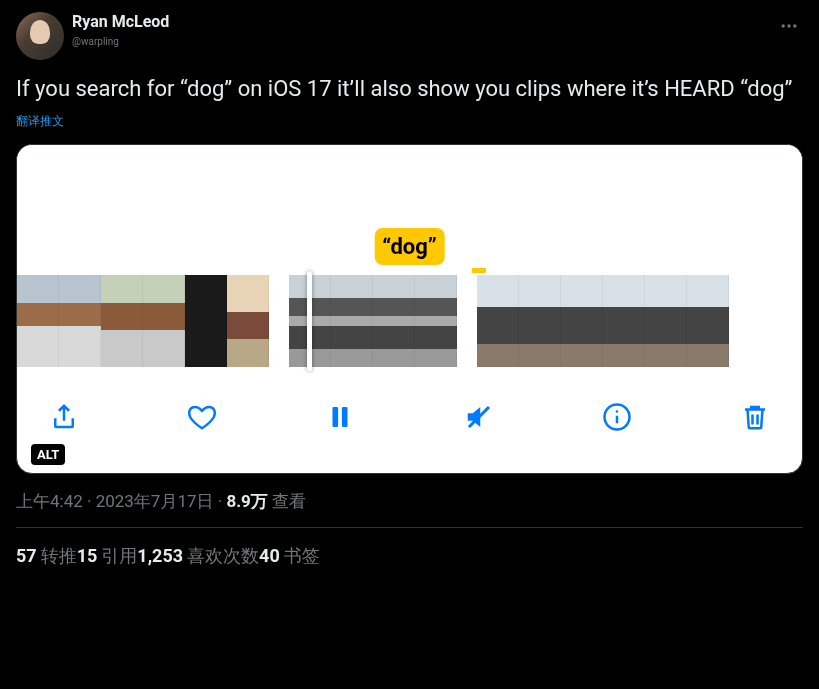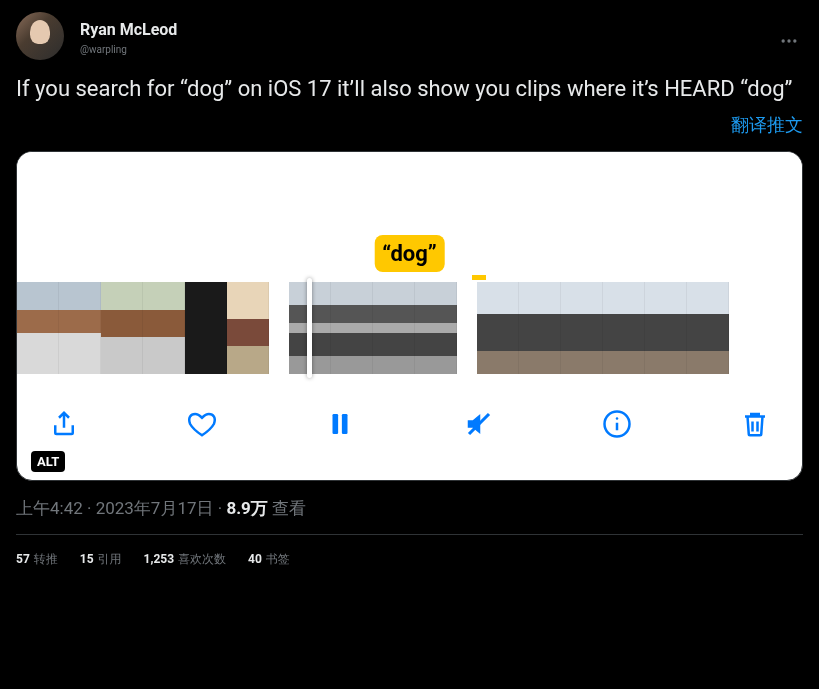--- a/index.html
+++ b/index.html
@@ -9,22 +9,22 @@
     font-family: -apple-system, BlinkMacSystemFont, "Segoe UI", Roboto, Helvetica, Arial, sans-serif;
     width: 819px;
     height: 689px;
     overflow: hidden;
   }
   .tweet {
     padding: 12px 16px 0 16px;
   }
   .header {
     display: flex;
-    align-items: flex-end;
-    gap: 16px;
+    align-items: flex-start;
+    gap: 8px;
   }
   .avatar {
     width: 48px;
     height: 48px;
     border-radius: 50%;
     background: linear-gradient(135deg, #8a6d5a 0%, #4a3c30 40%, #2d2d2d 100%);
     flex-shrink: 0;
     position: relative;
     overflow: hidden;
   }
@@ -56,23 +56,22 @@
   }
   .body-text {
     margin-top: 14px;
     font-size: 22px;
     line-height: 29px;
     color: #e7e9ea;
     font-weight: 400;
   }
   .translate {
     color: #1d9bf0;
-    font-size: 18px;
+    font-size: 12px;
     margin-top: 10px;
-    text-align: right;
   }
   .media-card {
     margin-top: 14px;
     border-radius: 16px;
     overflow: hidden;
     background: #fff;
     border: 1px solid #2f3336;
     position: relative;
     height: 330px;
   }
@@ -169,23 +168,22 @@
     font-size: 17px;
   }
   .meta .strong { color: #e7e9ea; font-weight: 700; }
   .divider {
     border: none;
     border-top: 1px solid #2f3336;
     margin-top: 14px;
   }
   .stats {
     display: flex;
-    gap: 22px;
     padding: 16px 0;
-    font-size: 12px;
+    font-size: 18px;
     color: #71767b;
     align-items: flex-end;
   }
   .stats .num { color: #e7e9ea; font-weight: 700; margin-right: 4px; }
 </style>
 </head>
 <body>
 
 <div class="tweet">
 

